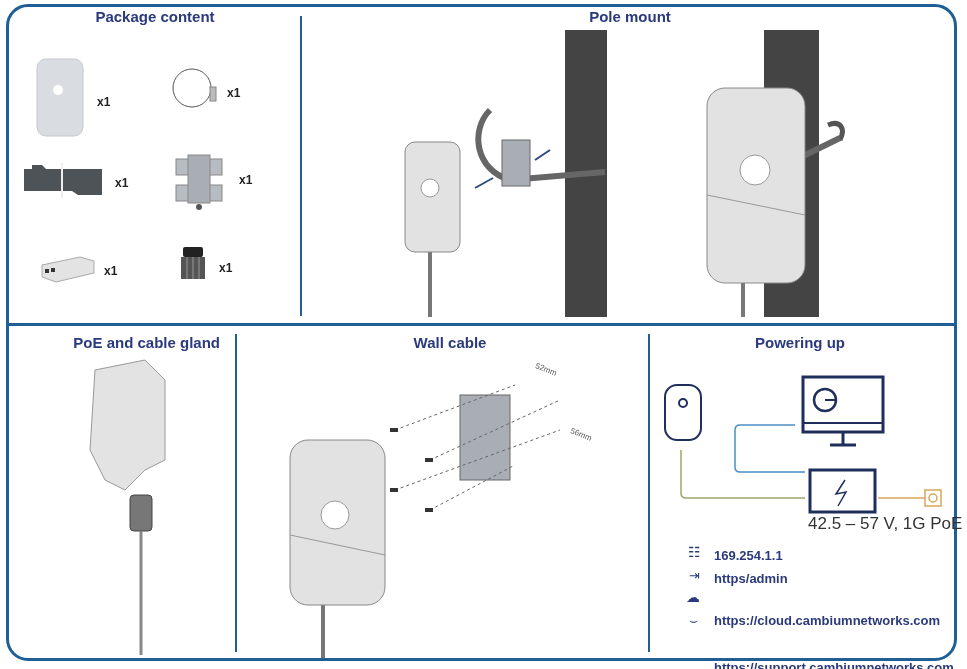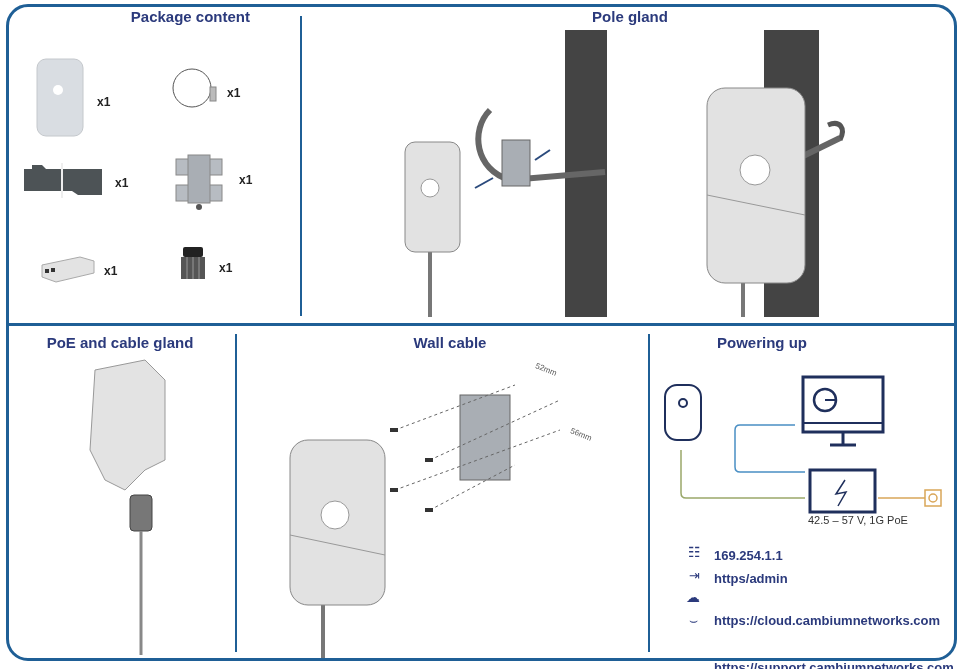--- a/index.html
+++ b/index.html
@@ -3,34 +3,34 @@
 <meta charset="utf-8">
 <style>
   html,body{margin:0;padding:0;background:#fff;}
   body{width:967px;height:669px;position:relative;overflow:hidden;font-family:"Liberation Sans","DejaVu Sans",sans-serif;}
   .frame{position:absolute;left:6px;top:4px;width:951px;height:657px;border:3px solid #1f5f96;border-radius:22px;box-sizing:border-box;}
   .hline{position:absolute;left:9px;width:945px;height:3px;background:#1f5f96;top:323px;}
   .vline{position:absolute;width:2px;background:#1f5f96;}
   .title{position:absolute;color:#2b3a7c;font-weight:bold;font-size:15px;text-align:center;white-space:nowrap;}
   .qty{position:absolute;font-size:12px;font-weight:bold;color:#222;}
   .txt{position:absolute;font-size:13px;font-weight:bold;color:#2b3a7c;white-space:nowrap;}
-  .spec{position:absolute;font-size:11px;color:#333;white-space:nowrap;}
+  .spec{position:absolute;font-size:17px;color:#333;white-space:nowrap;}
   svg{position:absolute;overflow:visible;}
   .dim{position:absolute;font-size:8px;color:#555;white-space:nowrap;}
 </style>
 </head>
 <body>
 
 <div class="frame"></div>
 <div class="hline"></div>
 <div class="vline" style="left:300px;top:16px;height:300px;"></div>
 <div class="vline" style="left:235px;top:334px;height:318px;"></div>
 <div class="vline" style="left:648px;top:334px;height:318px;"></div>
 
-<div class="title" style="left:60px;top:8px;width:190px;text-align:right;">Package content</div>
+<div class="title" style="left:60px;top:8px;width:190px;">Package content</div>
 
 <svg style="left:36px;top:58px;" width="48" height="80">
   <rect x="1" y="1" width="46" height="77" rx="9" fill="#d9dde2" stroke="#c4c8cc"></rect>
   <circle cx="22" cy="32" r="5" fill="#fff"></circle>
 </svg>
 <div class="qty" style="left:97px;top:95px;">x1</div>
 
 <svg style="left:172px;top:68px;" width="48" height="46">
   <circle cx="20" cy="20" r="19" fill="none" stroke="#555" stroke-width="1"></circle>
   <rect x="38" y="19" width="6" height="14" fill="#bbb" stroke="#888"></rect>
@@ -60,21 +60,21 @@
 
 <svg style="left:180px;top:247px;" width="26" height="34">
   <rect x="3" y="0" width="20" height="10" rx="2" fill="#222"></rect>
   <rect x="1" y="10" width="24" height="22" fill="#555"></rect>
   <line x1="7" y1="10" x2="7" y2="32" stroke="#999"></line>
     <line x1="13" y1="10" x2="13" y2="32" stroke="#999"></line>
     <line x1="19" y1="10" x2="19" y2="32" stroke="#999"></line>
 </svg>
 <div class="qty" style="left:219px;top:261px;">x1</div>
 
-<div class="title" style="left:530px;top:8px;width:200px;">Pole gland</div>
+<div class="title" style="left:530px;top:8px;width:200px;">Pole mount</div>
 
 <svg style="left:400px;top:30px;" width="450" height="290">
   <rect x="165" y="0" width="42" height="287" fill="#444"></rect>
   <rect x="364" y="0" width="55" height="287" fill="#444"></rect>
 
   <path d="M90 80 C70 100 75 140 110 150 L205 142" fill="none" stroke="#666" stroke-width="6"></path>
   <rect x="102" y="110" width="28" height="46" fill="#a9aeb4" stroke="#666"></rect>
   <line x1="75" y1="158" x2="93" y2="148" stroke="#2b4a7c" stroke-width="2"></line>
   <line x1="135" y1="130" x2="150" y2="120" stroke="#2b4a7c" stroke-width="2"></line>
 
@@ -83,21 +83,21 @@
   <circle cx="30" cy="158" r="9" fill="#fff" stroke="#999"></circle>
 
   <path d="M428 95 C440 90 446 98 440 110" fill="none" stroke="#555" stroke-width="5"></path>
   <line x1="395" y1="130" x2="440" y2="108" stroke="#666" stroke-width="6"></line>
   <line x1="343" y1="250" x2="343" y2="287" stroke="#777" stroke-width="4"></line>
   <rect x="307" y="58" width="98" height="195" rx="18" fill="#e2e2e2" stroke="#888"></rect>
   <circle cx="355" cy="140" r="15" fill="#fff" stroke="#999"></circle>
   <line x1="307" y1="165" x2="405" y2="185" stroke="#999"></line>
 </svg>
 
-<div class="title" style="left:20px;top:334px;width:200px;">PoE and cable gland</div>
+<div class="title" style="left:20px;top:334px;width:200px;text-align:right;">PoE and cable gland</div>
 <svg style="left:85px;top:360px;" width="90" height="300">
   <path d="M10 10 L60 0 L80 20 L80 100 L60 110 L40 130 L20 120 L5 90 Z" fill="#e3e3e3" stroke="#999"></path>
   <rect x="45" y="135" width="22" height="36" rx="4" fill="#777" stroke="#444"></rect>
   <line x1="56" y1="171" x2="56" y2="295" stroke="#888" stroke-width="3"></line>
 </svg>
 
 <div class="title" style="left:350px;top:334px;width:200px;">Wall cable</div>
 <svg style="left:285px;top:360px;" width="330" height="300">
   <rect x="175" y="35" width="50" height="85" fill="#a9aeb4" stroke="#666"></rect>
   <g stroke="#666" stroke-dasharray="3,3">
@@ -113,21 +113,21 @@
       <rect x="140" y="148" width="8" height="4"></rect>
     </g>
   <line x1="38" y1="230" x2="38" y2="298" stroke="#777" stroke-width="4"></line>
   <rect x="5" y="80" width="95" height="165" rx="18" fill="#e2e2e2" stroke="#888"></rect>
   <circle cx="50" cy="155" r="14" fill="#fff" stroke="#999"></circle>
   <line x1="5" y1="175" x2="100" y2="195" stroke="#999"></line>
 </svg>
 <div class="dim" style="left:535px;top:365px;transform:rotate(22deg);">52mm</div>
 <div class="dim" style="left:570px;top:430px;transform:rotate(22deg);">56mm</div>
 
-<div class="title" style="left:662px;top:334px;width:200px;">Powering up</div>
+<div class="title" style="left:700px;top:334px;width:200px;">Powering up</div>
 
 <svg style="left:660px;top:370px;" width="290" height="160">
   <rect x="5" y="15" width="36" height="55" rx="12" fill="#fff" stroke="#1f2f5c" stroke-width="2"></rect>
   <circle cx="23" cy="33" r="4" fill="none" stroke="#1f2f5c" stroke-width="2"></circle>
   <rect x="143" y="7" width="80" height="55" fill="#fff" stroke="#1f2f5c" stroke-width="3"></rect>
   <circle cx="165" cy="30" r="11" fill="none" stroke="#1f2f5c" stroke-width="2.5"></circle>
   <line x1="165" y1="30" x2="176" y2="30" stroke="#1f2f5c" stroke-width="2"></line>
   <line x1="143" y1="53" x2="223" y2="53" stroke="#1f2f5c" stroke-width="2"></line>
   <line x1="183" y1="62" x2="183" y2="75" stroke="#1f2f5c" stroke-width="3"></line>
   <line x1="170" y1="75" x2="196" y2="75" stroke="#1f2f5c" stroke-width="3"></line>

